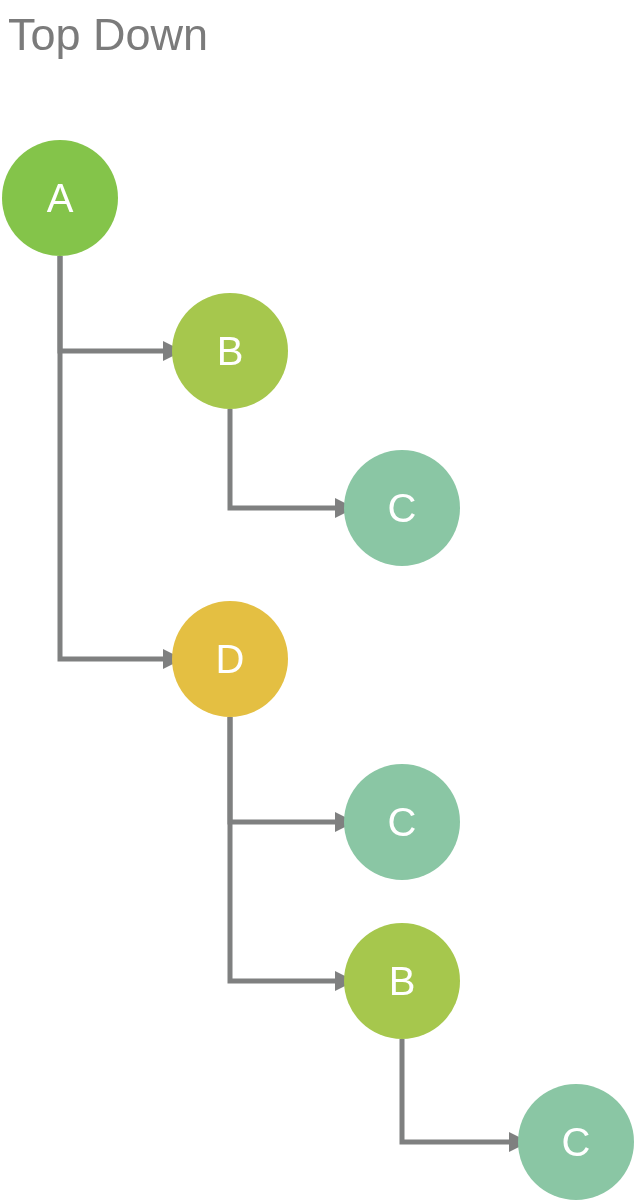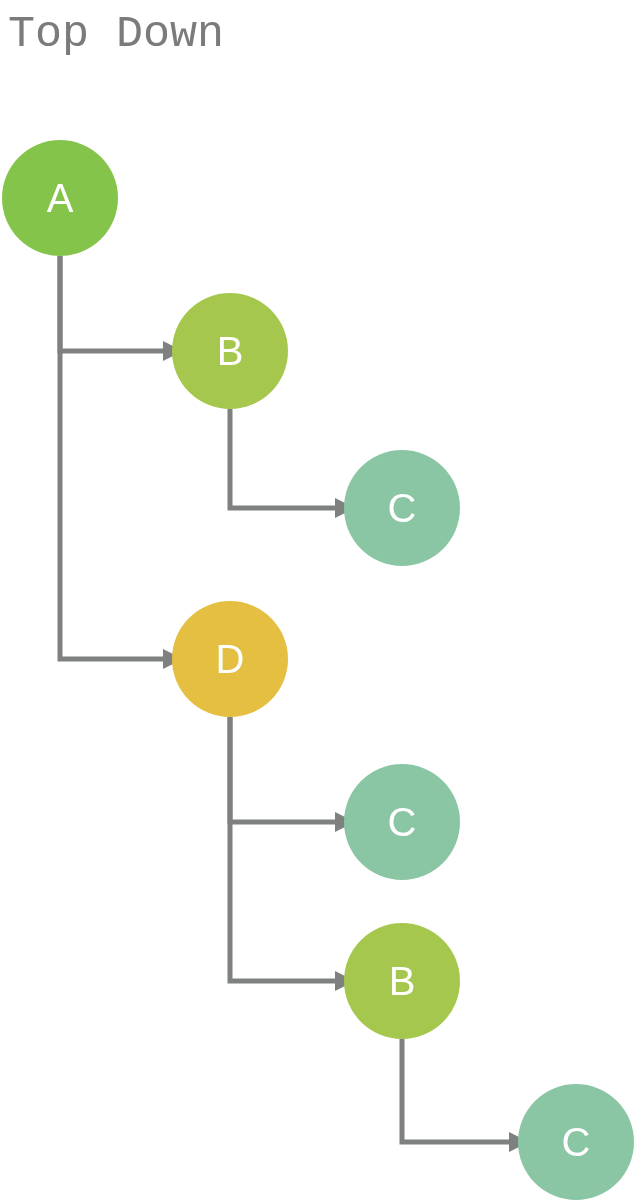--- a/index.html
+++ b/index.html
@@ -16,21 +16,21 @@
   #canvas {
     position: relative;
     width: 638px;
     height: 1204px;
     background: #ffffff;
   }
   #diagram-title {
     position: absolute;
     left: 8px;
     top: 10px;
-    font-family: Liberation Mono, monospace;
+    font-family: Liberation Sans, sans-serif;
     font-size: 45px;
     font-weight: 400;
     color: #7b7b7b;
     letter-spacing: 0px;
     white-space: nowrap;
     line-height: 1.1;
   }
   #edge-layer {
     position: absolute;
     left: 0;

